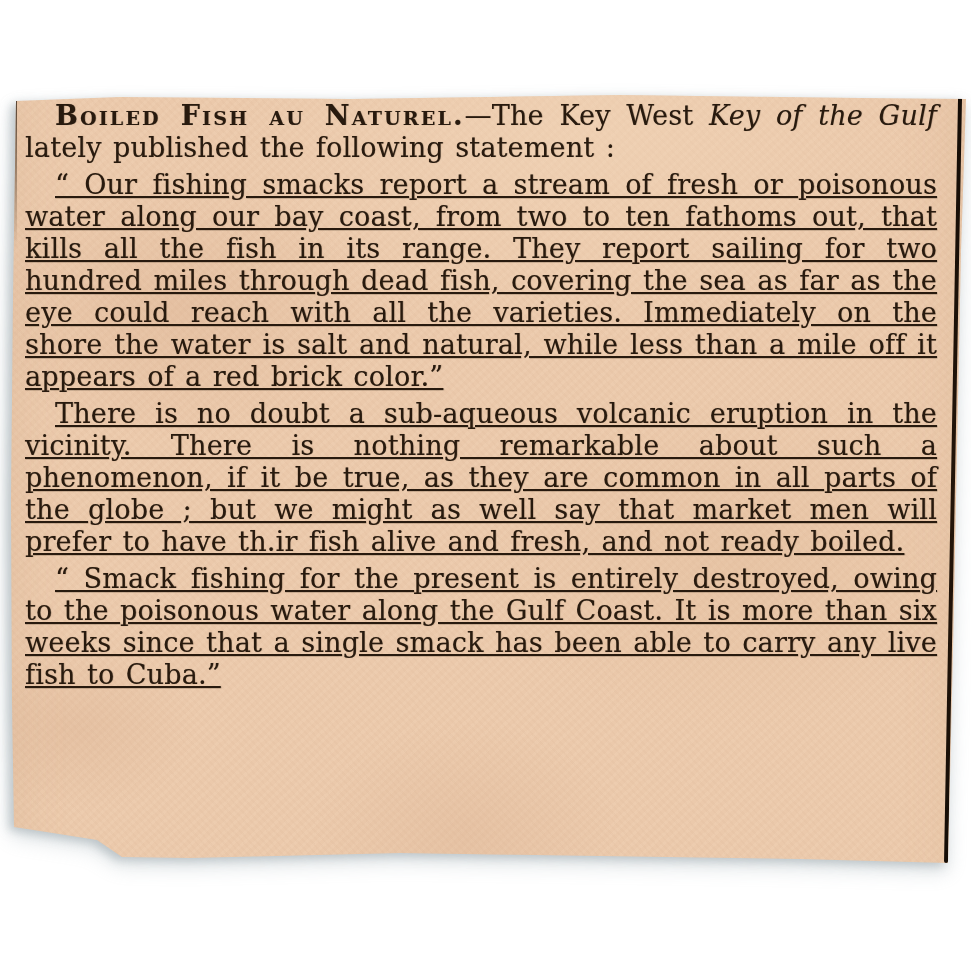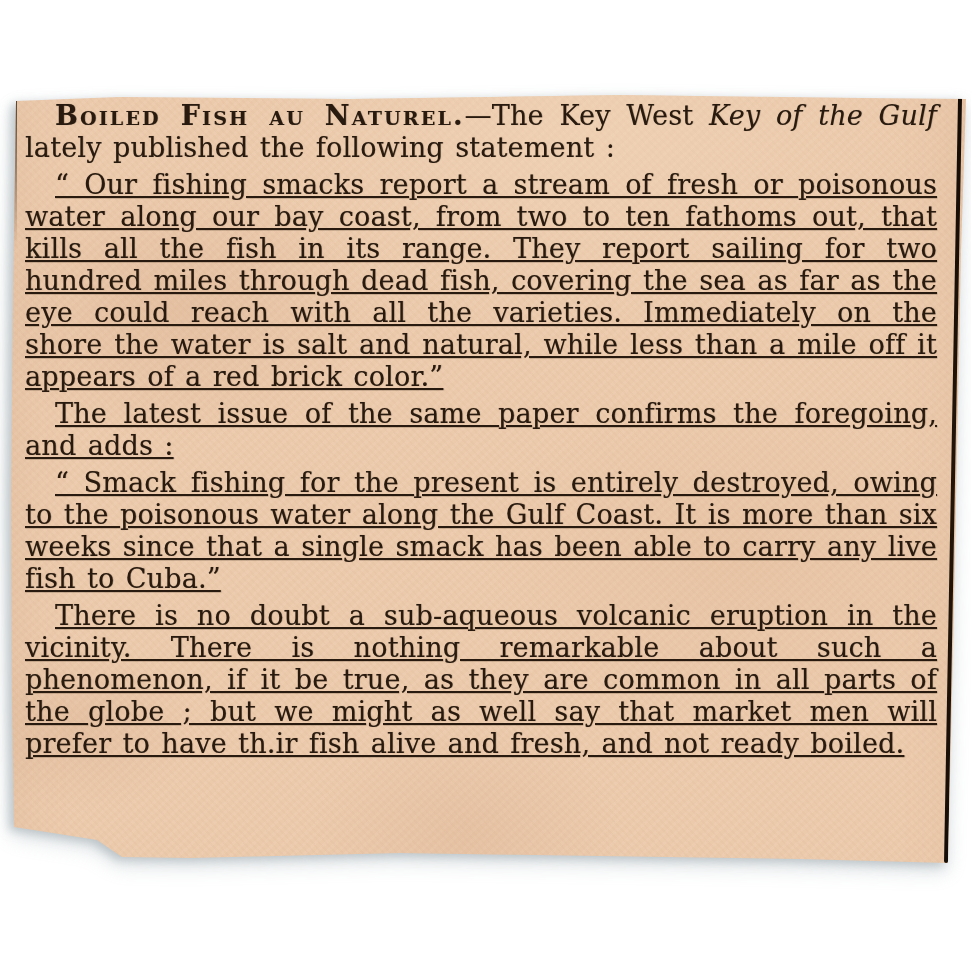--- a/index.html
+++ b/index.html
@@ -93,19 +93,18 @@
 <body>
 
 <div class="scan-surface">
   <div class="clip-shadow-wrap">
     <div class="paper">
       <div class="column-rule"></div>
       <div class="left-crease"></div>
       <div class="article">
         <p class="para"><span class="headline-smallcaps">Boiled Fish au Naturel.</span><span>—The Key West </span><span class="italic">Key of the Gulf</span><span> lately published the following statement :</span></p>
         <p class="para">“ Our fishing smacks report a stream of fresh or poisonous water along our bay coast, from two to ten fathoms out, that kills all the fish in its range. They report sailing for two hundred miles through dead fish, covering the sea as far as the eye could reach with all the varieties. Immediately on the shore the water is salt and natural, while less than a mile off it appears of a red brick color.”</p>
-        <p class="para">The latest issue of the same paper confirms the foregoing, and adds :</p>
+        <p class="para">There is no doubt a sub-aqueous volcanic eruption in the vicinity. There is nothing remarkable about such a phenomenon, if it be true, as they are common in all parts of the globe ; but we might as well say that market men will prefer to have th.ir fish alive and fresh, and not ready boiled.</p>
         <p class="para">“ Smack fishing for the present is entirely destroyed, owing to the poisonous water along the Gulf Coast. It is more than six weeks since that a single smack has been able to carry any live fish to Cuba.”</p>
-        <p class="para">There is no doubt a sub-aqueous volcanic eruption in the vicinity. There is nothing remarkable about such a phenomenon, if it be true, as they are common in all parts of the globe ; but we might as well say that market men will prefer to have th.ir fish alive and fresh, and not ready boiled.</p>
       </div>
     </div>
   </div>
 </div>
 
 </body></html>

